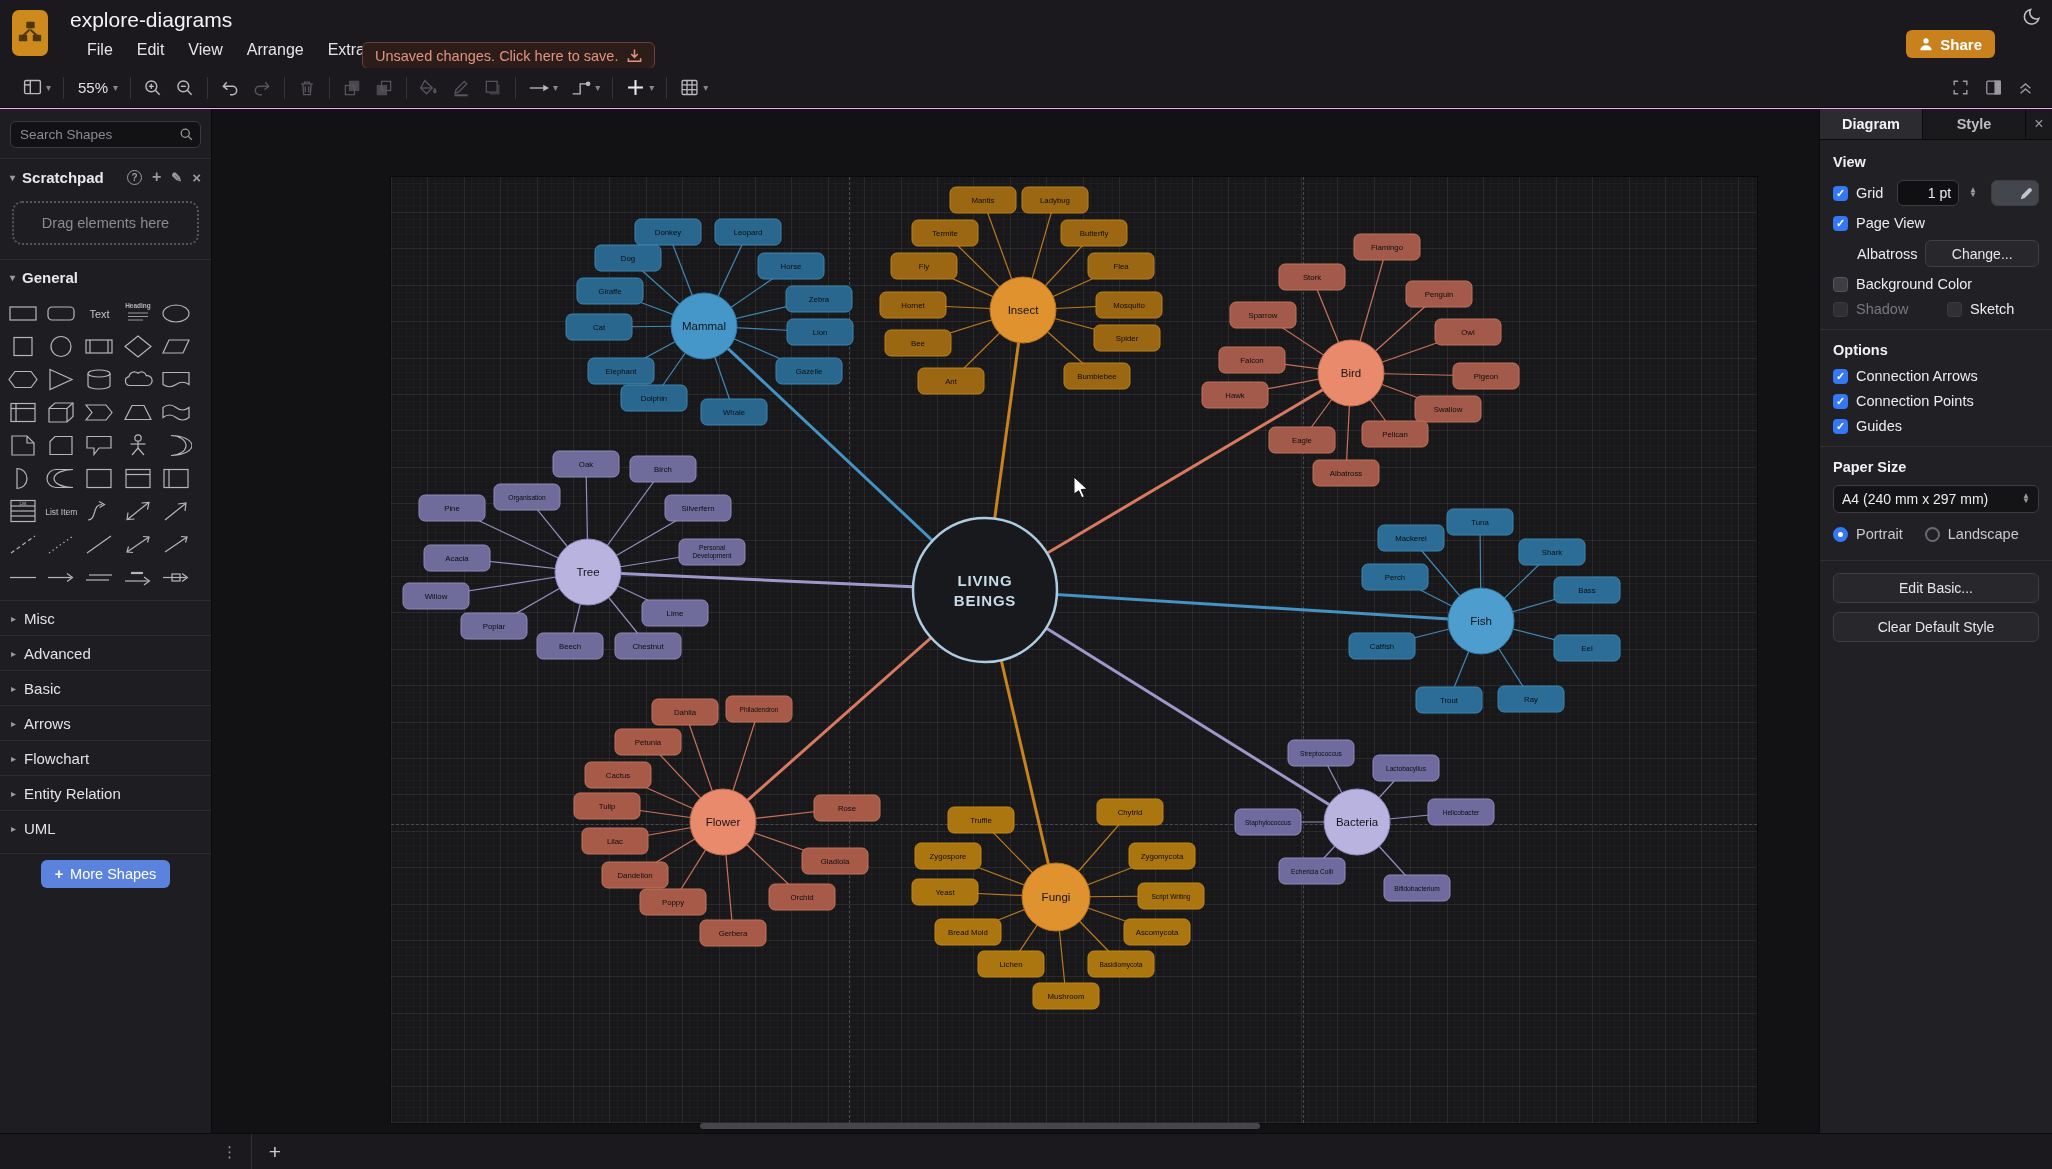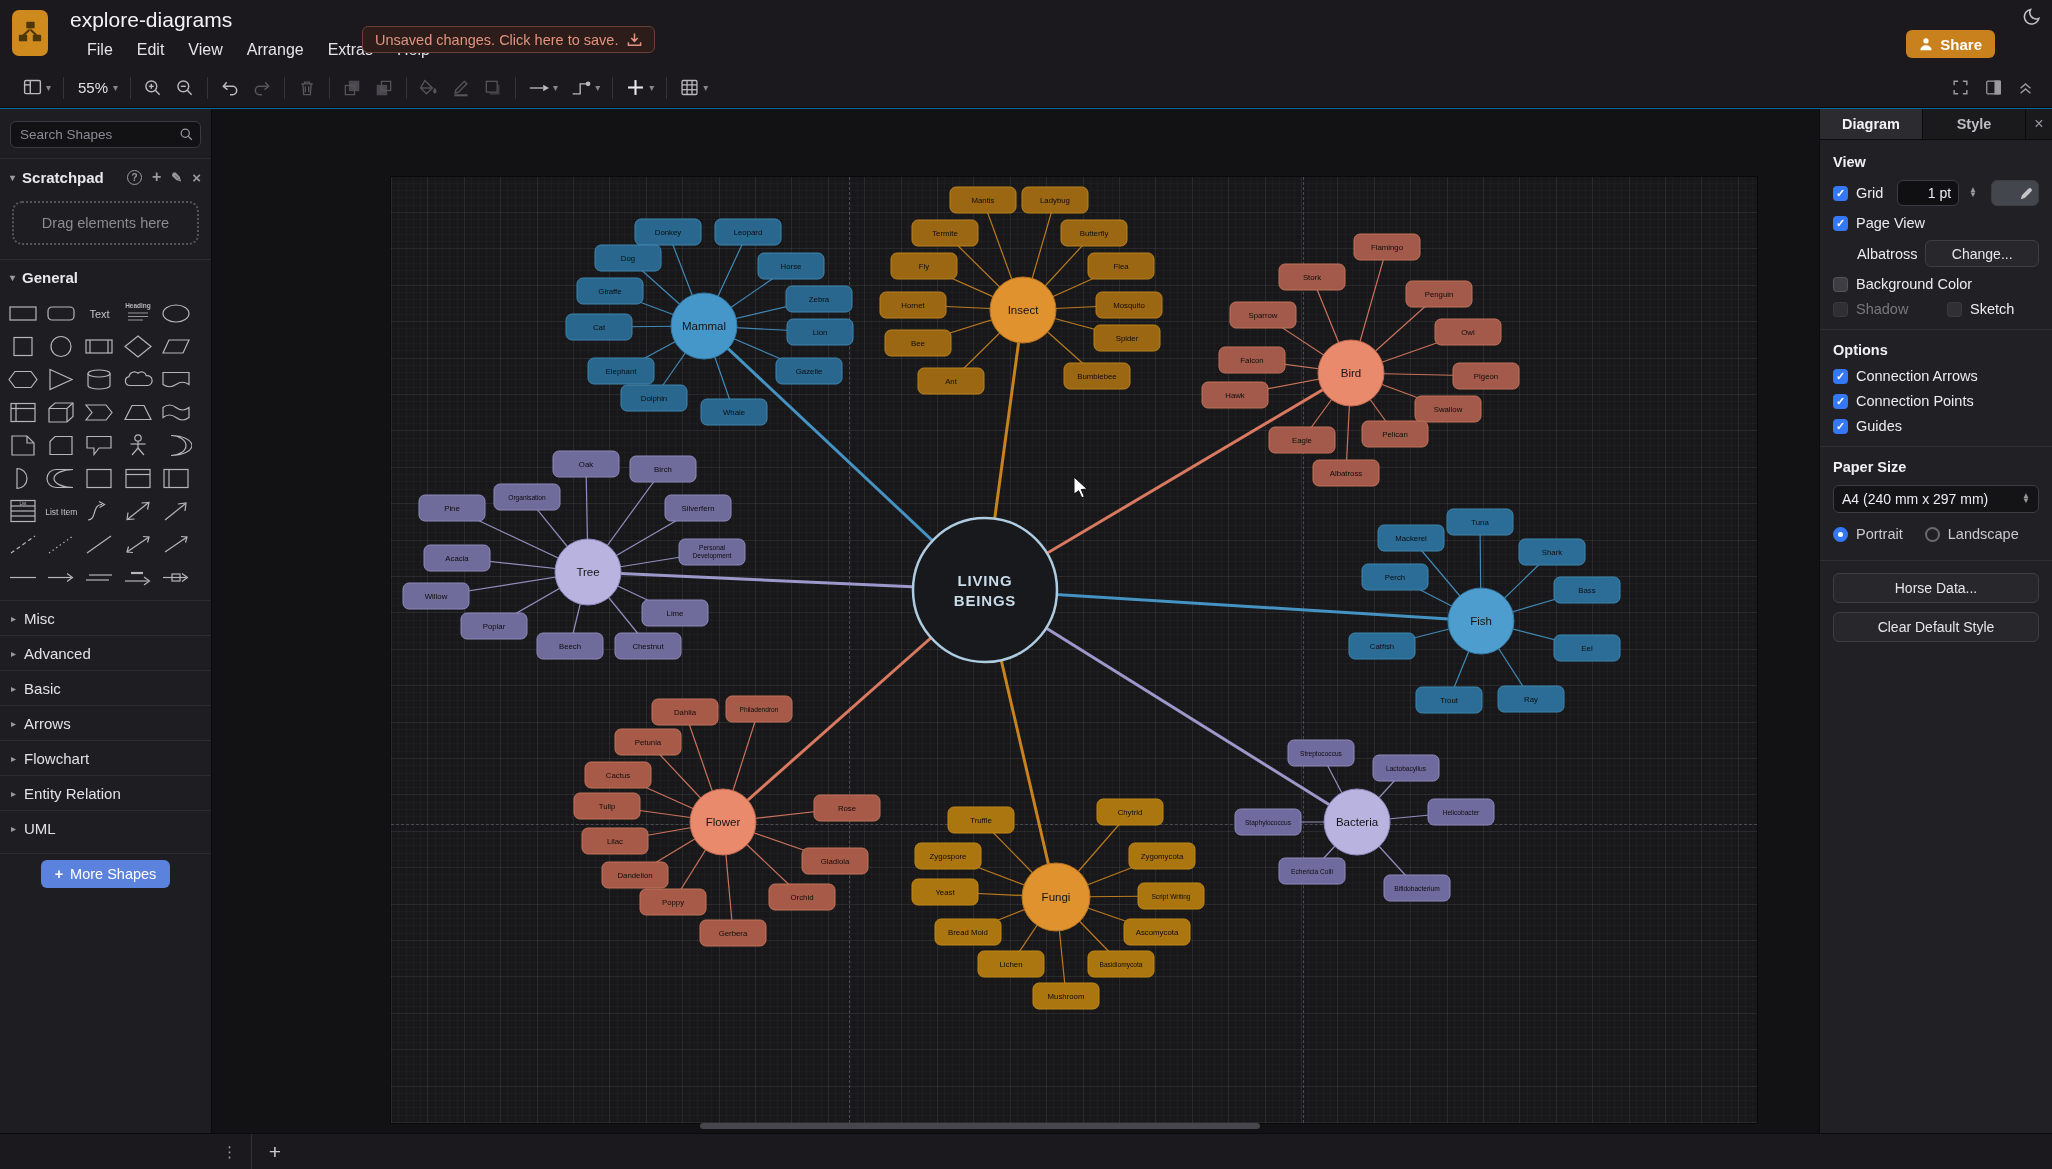--- a/index.html
+++ b/index.html
@@ -1,25 +1,25 @@
 <!DOCTYPE html>
 <html><head>
 <meta charset="utf-8">
 <style>
   html,body{margin:0;padding:0;background:#0d0d0f;}
   *{box-sizing:border-box;font-family:"Liberation Sans",sans-serif;-webkit-font-smoothing:antialiased;}
-  .app{position:relative;width:2052px;height:1169px;background:#0369a1;overflow:hidden;color:#ececee;}
+  .app{position:relative;width:2052px;height:1169px;background:#f0abfc;overflow:hidden;color:#ececee;}
 
   
   .header{position:absolute;top:0;left:0;right:0;height:68px;background:#1b191d;}
   .logo{position:absolute;left:12px;top:10px;width:36px;height:46px;background:#cf8a1d;border-radius:7px;display:flex;align-items:center;justify-content:center;}
   .title{position:absolute;left:70px;top:8px;font-size:21px;font-weight:500;color:#f2f2f4;}
   .menubar{position:absolute;left:77px;top:38px;display:flex;gap:4px;}
   .menu-item{font-size:16px;color:#e4e4e8;padding:3px 10px;border-radius:5px;cursor:default;}
-  .unsaved{position:absolute;left:362px;top:26px;height:27px;display:flex;align-items:center;gap:9px;padding:0 12px;background:#2c1d1a;border:1px solid #6b4038;border-radius:6px;color:#e2937f;font-size:14.5px;}
+  .unsaved{position:absolute;left:362px;top:42px;height:27px;display:flex;align-items:center;gap:9px;padding:0 12px;background:#2c1d1a;border:1px solid #6b4038;border-radius:6px;color:#e2937f;font-size:14.5px;}
   .moon{position:absolute;right:9px;top:6px;color:#c2c2c6;}
   .share-btn{position:absolute;right:57px;top:30px;height:28px;display:flex;align-items:center;gap:7px;padding:0 13px;background:#c8811d;border-radius:6px;color:#fff;font-size:15px;font-weight:700;}
 
   
   .toolbar{position:absolute;top:68px;left:0;right:0;height:40px;background:#1b191d;border-bottom:1px solid #0b0b0d;display:flex;align-items:center;padding:0 10px;}
   .tb-group{display:flex;align-items:center;gap:4px;padding:0 8px;}
   .tb-sep{width:1px;height:22px;background:#333338;}
   .tb-btn{display:flex;align-items:center;gap:3px;color:#b9b9be;padding:4px 4px;border-radius:4px;}
   .tb-btn.dim{color:#55555c;}
   .tb-btn svg{display:block;}
@@ -1164,21 +1164,21 @@
             <span>▼</span>
           </span>
       </div>
       <div class="fmt-row" style="margin-top:13px;">
         <span class="radio on"></span>
         <span class="radio-label">Portrait</span>
         <span class="radio"></span>
         <span class="radio-label">Landscape</span>
       </div>
       <div class="sep-line" style="margin-top:18px;"></div>
-      <div class="btn wide">Horse Data...</div>
+      <div class="btn wide">Edit Basic...</div>
       <div class="btn wide">Clear Default Style</div>
     </div>
   </div>
 
   <div class="footer">
     <div class="kebab">⋮</div>
     <div class="add-page">
         <span>+</span>
       </div>
   </div>

